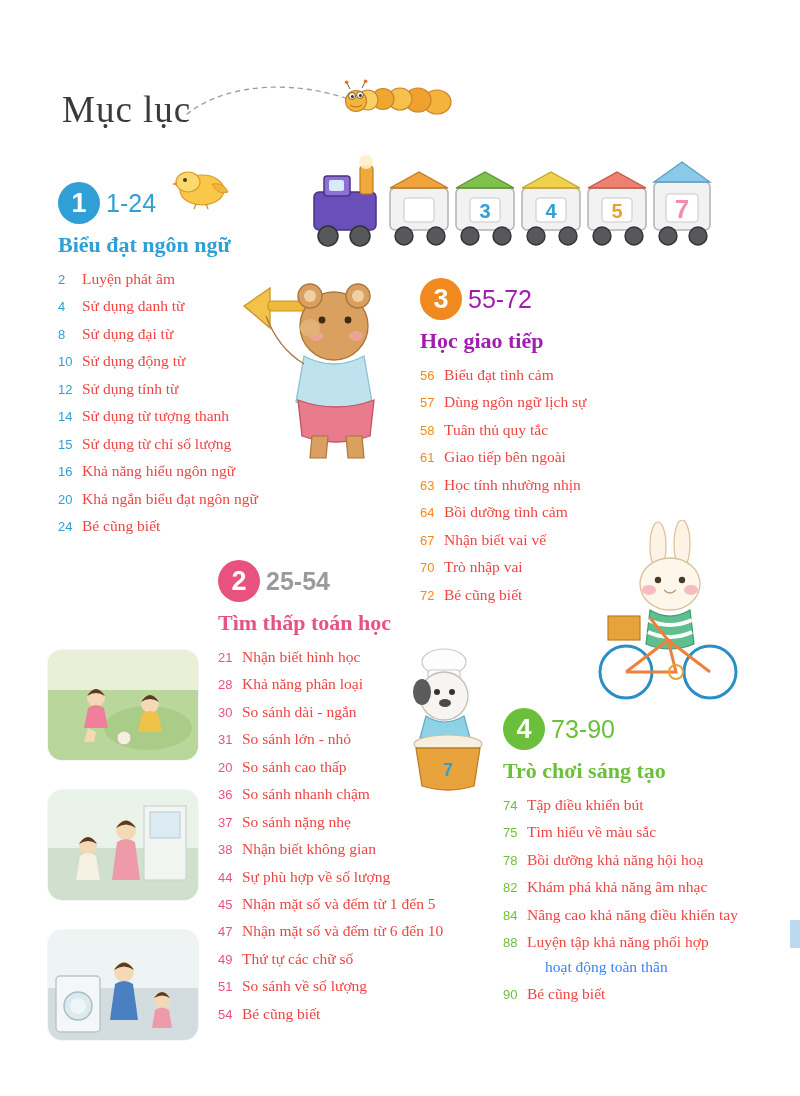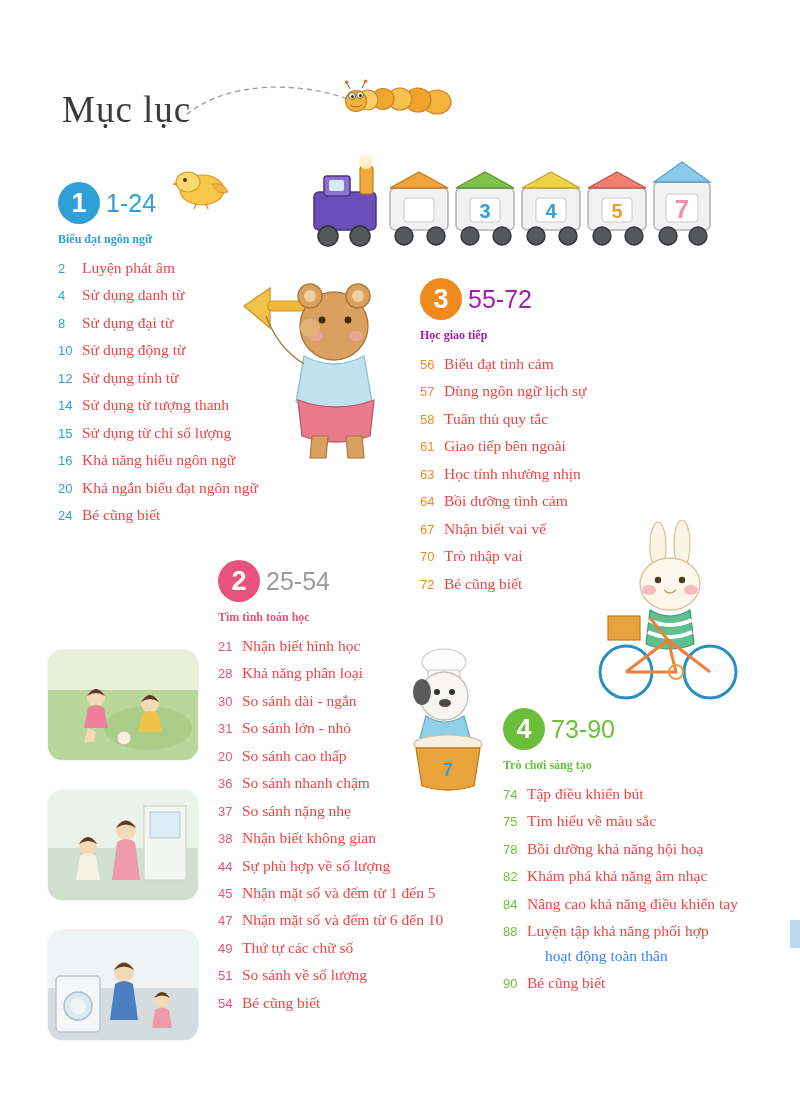--- a/index.html
+++ b/index.html
@@ -63,21 +63,21 @@
     display: flex;
     align-items: center;
     gap: 6px;
   }
   .range {
     font-size: 25px;
     font-family: "Liberation Sans", sans-serif;
     letter-spacing: 0px;
   }
   .sec-title {
-    font-size: 12px;
+    font-size: 22px;
     font-weight: bold;
     margin-top: 8px;
     font-family: "Liberation Serif", serif;
   }
 
   
   ul.entries {
     list-style: none;
     margin: 12px 0 0 0;
     padding: 0;
@@ -105,21 +105,21 @@
     color: #3b82f6;
   }
 
   
   .c1 .pg { color: #2f9fd6; }
   .c1 .sec-title, .c1 .range { color: #2f9fd6; }
   .b1 { background: #2f9fd6; }
 
   .c2 .pg { color: #e8527e; }
   .c2 .sec-title { color: #e8527e; }
-  .c2 .range { color: #9b9b9b; }
+  .c2 .range { color: #9b9b9b; font-weight: bold; }
   .b2 { background: #e8527e; }
 
   .c3 .pg { color: #f08a1e; }
   .c3 .sec-title, .c3 .range { color: #a21caf; }
   .b3 { background: #f08a1e; }
 
   .c4 .pg { color: #6cbf3a; }
   .c4 .sec-title, .c4 .range { color: #6cbf3a; }
   .b4 { background: #6cbf3a; }
 
@@ -427,21 +427,21 @@
           <span class="txt">Bé cũng biết</span>
         </li>
     </ul>
   </div>
 
   <div class="sec c2" id="sec2">
     <div class="badge-row">
       <span class="badge b2">2</span>
       <span class="range">25-54</span>
     </div>
-    <div class="sec-title">Tìm tình toán học</div>
+    <div class="sec-title">Tìm thấp toán học</div>
     <ul class="entries">
       <li>
           <span class="pg">21</span>
           <span class="txt">Nhận biết hình học</span>
         </li>
       <li>
           <span class="pg">28</span>
           <span class="txt">Khả năng phân loại</span>
         </li>
       <li>

